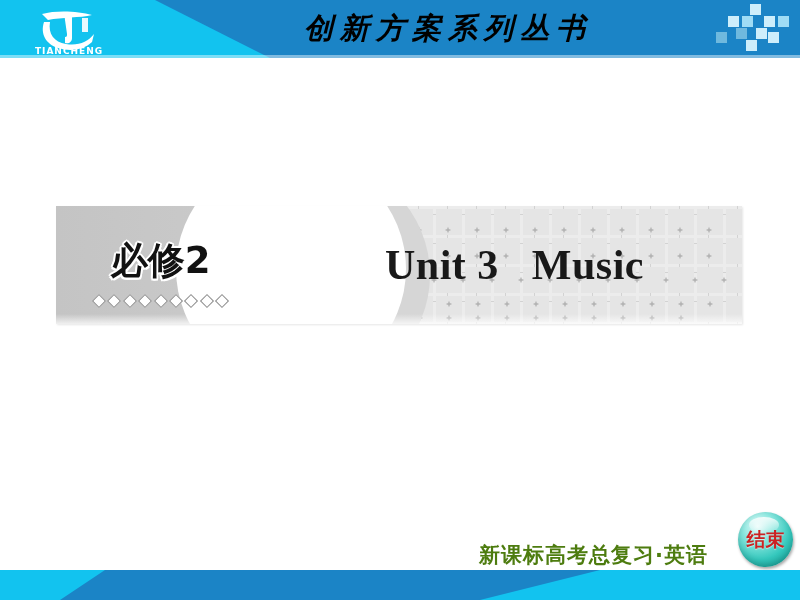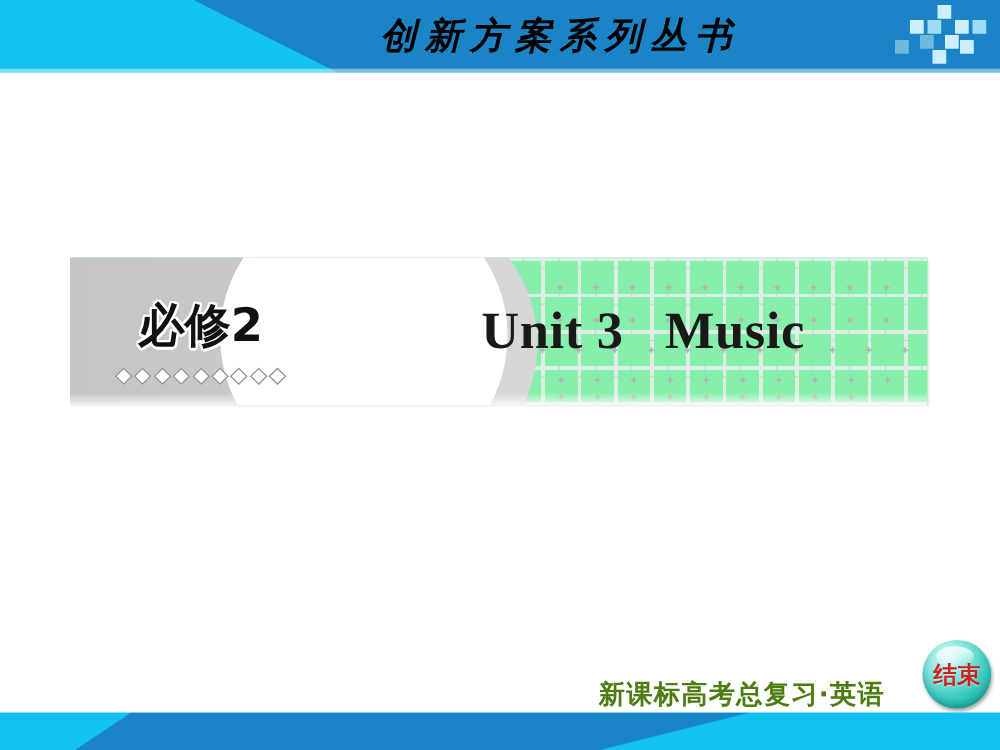--- a/index.html
+++ b/index.html
@@ -88,21 +88,21 @@
   .hsq.pale { background: #cdeefb; }
   .hsq.dim  { background: #6fb9de; }
 
   
   .banner {
     position: absolute;
     left: 56px;
     top: 206px;
     width: 686px;
     height: 118px;
-    background: #86efac;
+    background: #e5e5e5;
     overflow: hidden;
     box-shadow: 1px 1px 2px rgba(0,0,0,0.10);
   }
   .banner-dots {
     position: absolute;
     left: 0;
     top: 0;
     width: 686px;
     height: 118px;
     background-color: #eeeeee;
@@ -279,20 +279,31 @@
     background: #1b84c6;
     clip-path: polygon(105px 0, 600px 0, 480px 30px, 60px 30px);
   }
 </style>
 </head>
 <body>
 
 <div class="header">
   <div class="header-wedge"></div>
 
+  <div class="logo">
+    <svg width="86" height="52" viewBox="0 0 86 52" xmlns="http://www.w3.org/2000/svg">
+      <g fill="#ffffff">
+        <path d="M16 10 C30 6, 52 7, 66 11 C54 14, 36 13, 22 16 Z"></path>
+        <path d="M38 9 L46 9 L46 34 C46 38, 43 40, 39 39 L39 33 C41 33, 41 32, 41 30 Z"></path>
+        <path d="M24 18 C22 30, 28 38, 40 40 C52 42, 62 38, 68 30 L66 38 C58 46, 44 48, 32 44 C20 40, 14 30, 18 18 Z"></path>
+        <path d="M56 14 L62 14 L62 28 L56 28 Z" opacity="0.9"></path>
+      </g>
+      <text x="43" y="50" font-family="DejaVu Sans, sans-serif" font-size="9" font-weight="bold" fill="#ffffff" text-anchor="middle" letter-spacing="1">TIANCHENG</text>
+    </svg>
+  </div>
 
   <div class="header-title">创新方案系列丛书</div>
 
   <div class="header-squares">
     <div class="hsq pale" style="left:36px; top:2px;"></div>
     <div class="hsq pale" style="left:14px; top:14px;"></div>
     <div class="hsq" style="left:28px; top:14px;"></div>
     <div class="hsq pale" style="left:50px; top:14px;"></div>
     <div class="hsq" style="left:64px; top:14px;"></div>
     <div class="hsq dim" style="left:22px; top:26px;"></div>

